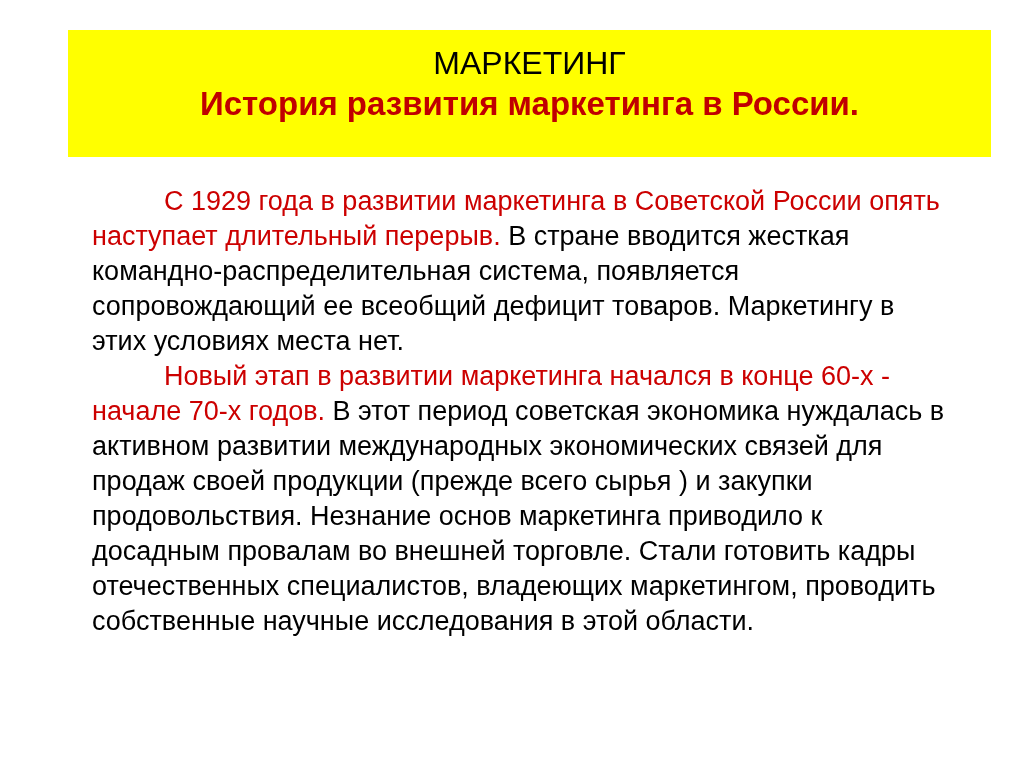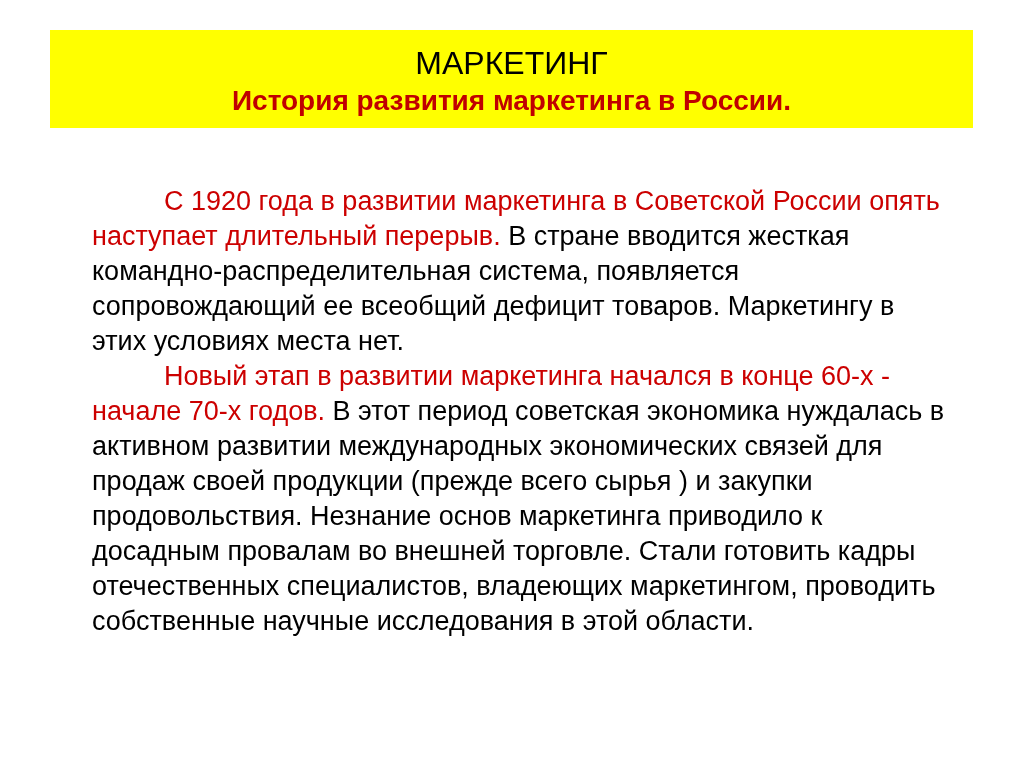--- a/index.html
+++ b/index.html
@@ -10,37 +10,37 @@
   }
   .slide {
     position: relative;
     width: 1024px;
     height: 768px;
     background: #ffffff;
     overflow: hidden;
   }
   .title-box {
     position: absolute;
-    left: 50px;
+    left: 68px;
     top: 30px;
     width: 923px;
-    height: 98px;
+    height: 127px;
     box-sizing: border-box;
     padding-top: 13px;
     text-align: center;
     background: var(--header-bg, #FFFF00);
   }
   .title-main {
     font-size: 32px;
     font-weight: normal;
     color: var(--title-color, #000000);
     line-height: 1.25;
   }
   .title-sub {
-    font-size: 28px;
+    font-size: 33px;
     font-weight: bold;
     color: var(--subtitle-color, #C00000);
     line-height: 1.3;
   }
   .body-text {
     position: absolute;
     left: 92px;
     top: 184px;
     width: 860px;
     font-size: 27px;
@@ -58,16 +58,16 @@
 </head>
 <body>
 
 <div class="slide">
   <header class="title-box">
     <div class="title-main">МАРКЕТИНГ</div>
     <div class="title-sub">История развития маркетинга в России.</div>
   </header>
 
   <main class="body-text" id="body-container">
-      <p class="para"><span class="seg-accent">С 1920 года в развитии маркетинга в Советской России опять наступает длительный перерыв. </span><span class="seg-normal">В стране вводится жесткая командно-распределительная система, появляется сопровождающий ее всеобщий дефицит товаров. Маркетингу в этих условиях места нет.</span></p>
+      <p class="para"><span class="seg-accent">С 1929 года в развитии маркетинга в Советской России опять наступает длительный перерыв. </span><span class="seg-normal">В стране вводится жесткая командно-распределительная система, появляется сопровождающий ее всеобщий дефицит товаров. Маркетингу в этих условиях места нет.</span></p>
       <p class="para"><span class="seg-accent">Новый этап в развитии маркетинга начался в конце 60-х - начале 70-х годов. </span><span class="seg-normal">В этот период советская экономика нуждалась в активном развитии международных экономических связей для продаж своей продукции (прежде всего сырья ) и закупки продовольствия. Незнание основ маркетинга приводило к досадным провалам во внешней торговле. Стали готовить кадры отечественных специалистов, владеющих маркетингом, проводить собственные научные исследования в этой области.</span></p>
     </main>
 </div>
 
 </body></html>

